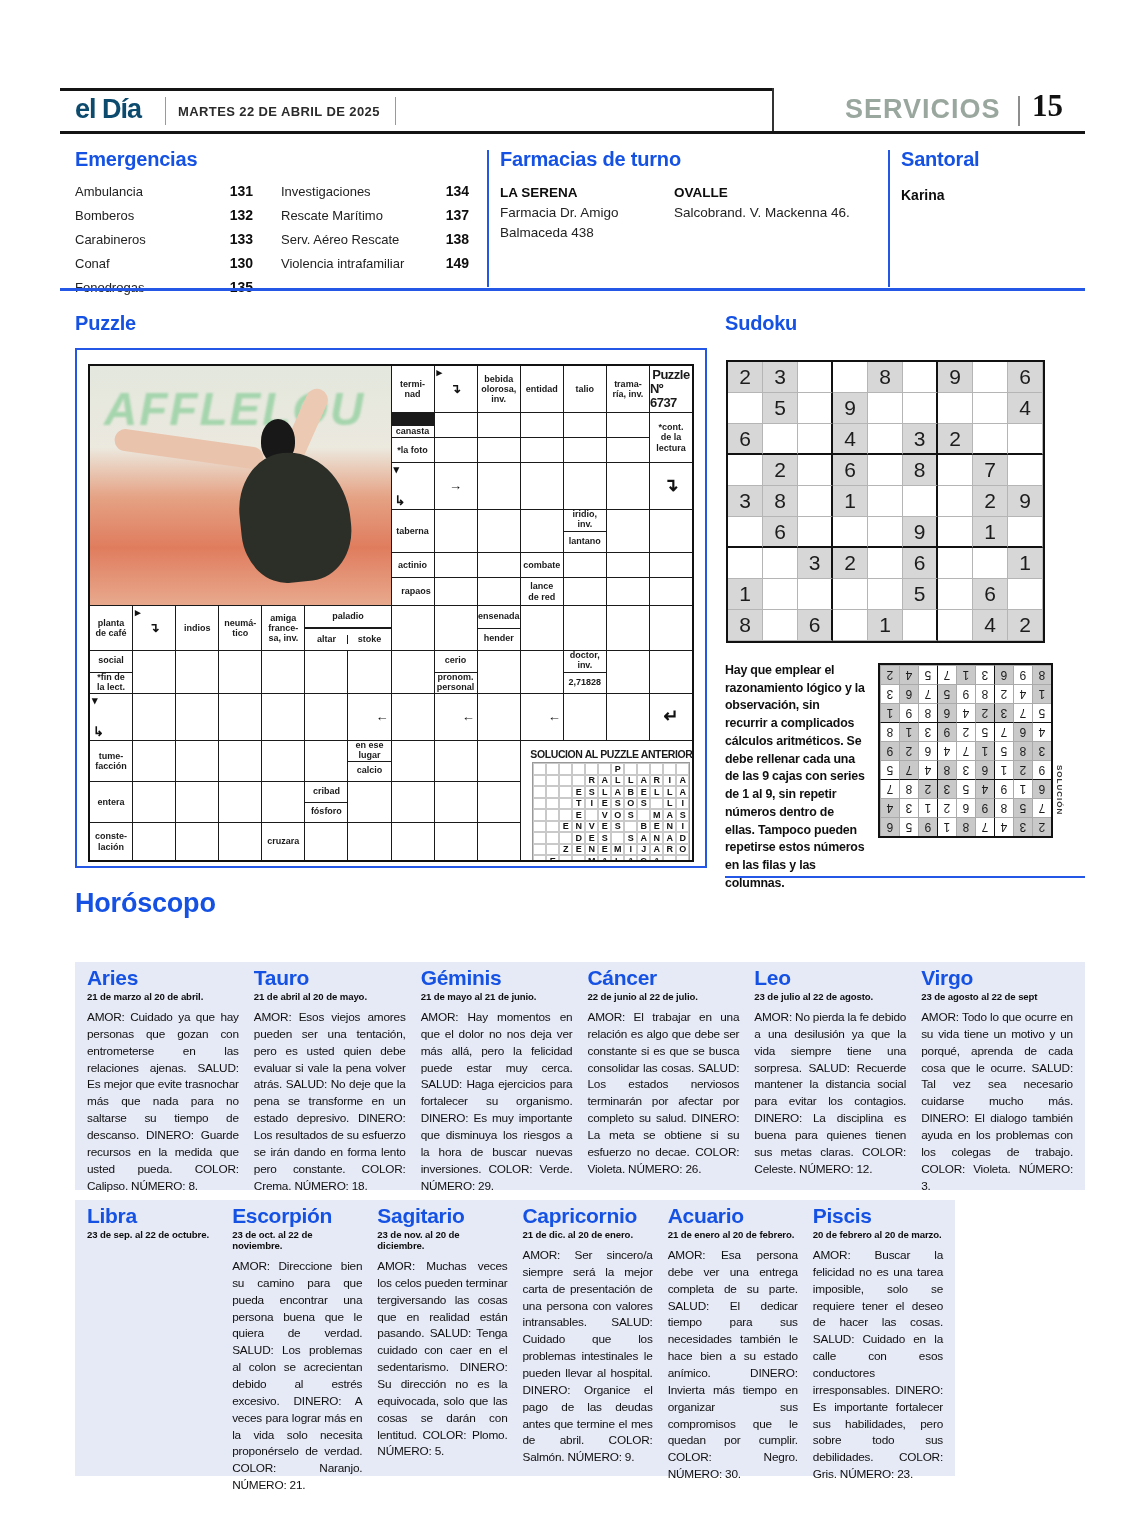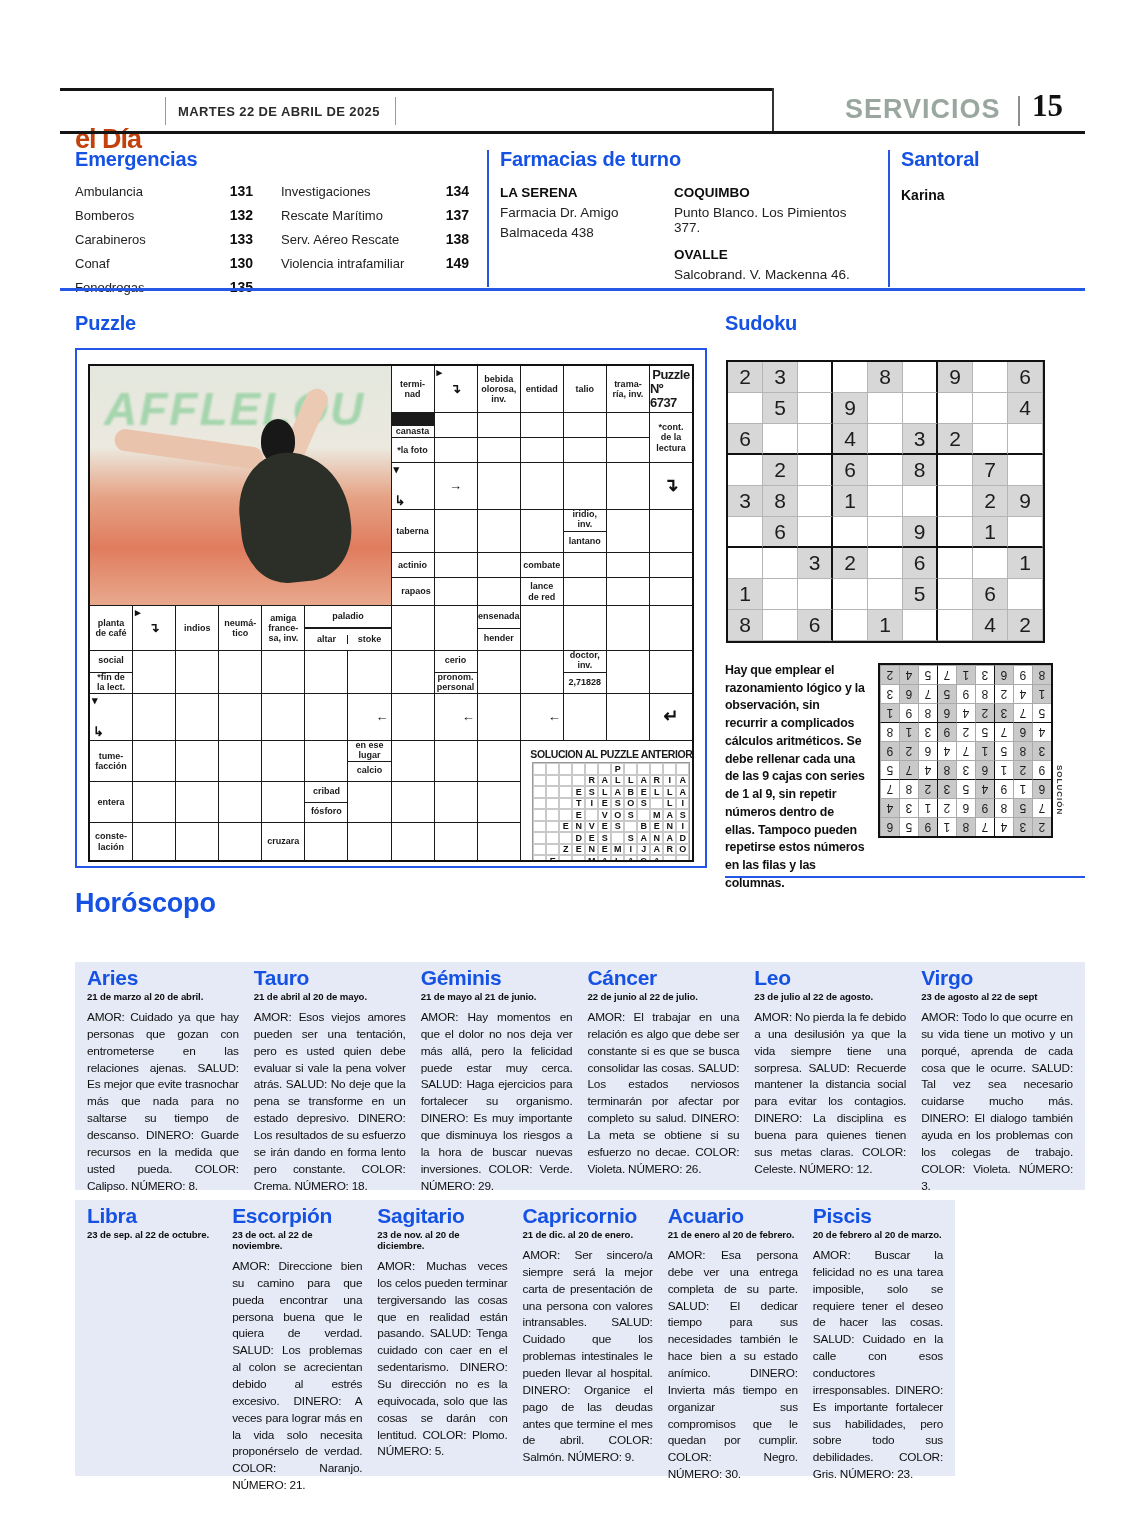--- a/index.html
+++ b/index.html
@@ -3,21 +3,21 @@
 <meta charset="utf-8">
 <style>
   html,body{margin:0;padding:0;background:#fff;}
   .page{position:relative;width:1142px;height:1535px;background:#fff;overflow:hidden;
         font-family:"Liberation Sans",sans-serif;color:#1a1a1a;}
   .abs{position:absolute;}
   .rule-black{background:#141414;}
   .rule-blue{background:#2457e6;}
   .vdiv-blue{background:#2457e6;width:2px;}
   
-  .brand{font-size:27px;font-weight:800;letter-spacing:-1px;color:#c2410c;margin-top:30px;}
+  .brand{font-size:27px;font-weight:800;letter-spacing:-1px;color:#0c4a6e;}
   .hdr-date{font-size:13px;font-weight:700;color:#2b2b2b;letter-spacing:.4px;}
   .hdr-bar{width:1px;background:#9a9a9a;}
   .hdr-section{font-size:27px;font-weight:800;color:#9aa79f;letter-spacing:1px;}
   .hdr-pagebar{width:2px;background:#8d8d8d;}
   .hdr-page{font-family:"Liberation Serif",serif;font-size:31px;font-weight:700;color:#111;}
   
   .sec-title{font-size:20px;font-weight:800;color:#1552e4;letter-spacing:-.2px;}
   .big-title{font-size:27px;font-weight:800;color:#1552e4;letter-spacing:-.2px;}
   
   .em-row{display:flex;align-items:baseline;height:24px;justify-content:center;}
@@ -158,24 +158,20 @@
     <div class="sec-title">Farmacias de turno</div>
     <div style="display:flex;gap:24px;margin-top:14px;">
       <div id="ph-col1" style="width:150px;">
           <div class="ph-block">
             <div class="ph-city">LA SERENA</div>
             <div class="ph-line">Farmacia Dr. Amigo</div>
             <div class="ph-line">Balmaceda 438</div>
           </div>
         </div>
       <div id="ph-col2" style="width:200px;">
-          <div class="ph-block">
-            <div class="ph-city">COQUIMBO</div>
-            <div class="ph-line">Punto Blanco. Los Pimientos 377.</div>
-          </div>
           <div class="ph-block">
             <div class="ph-city">OVALLE</div>
             <div class="ph-line">Salcobrand. V. Mackenna 46.</div>
           </div>
         </div>
     </div>
   </div>
   <div class="abs vdiv-blue" style="left:888px;top:150px;height:137px;"></div>
 
   <div class="abs" style="left:901px;top:148px;width:180px;">

